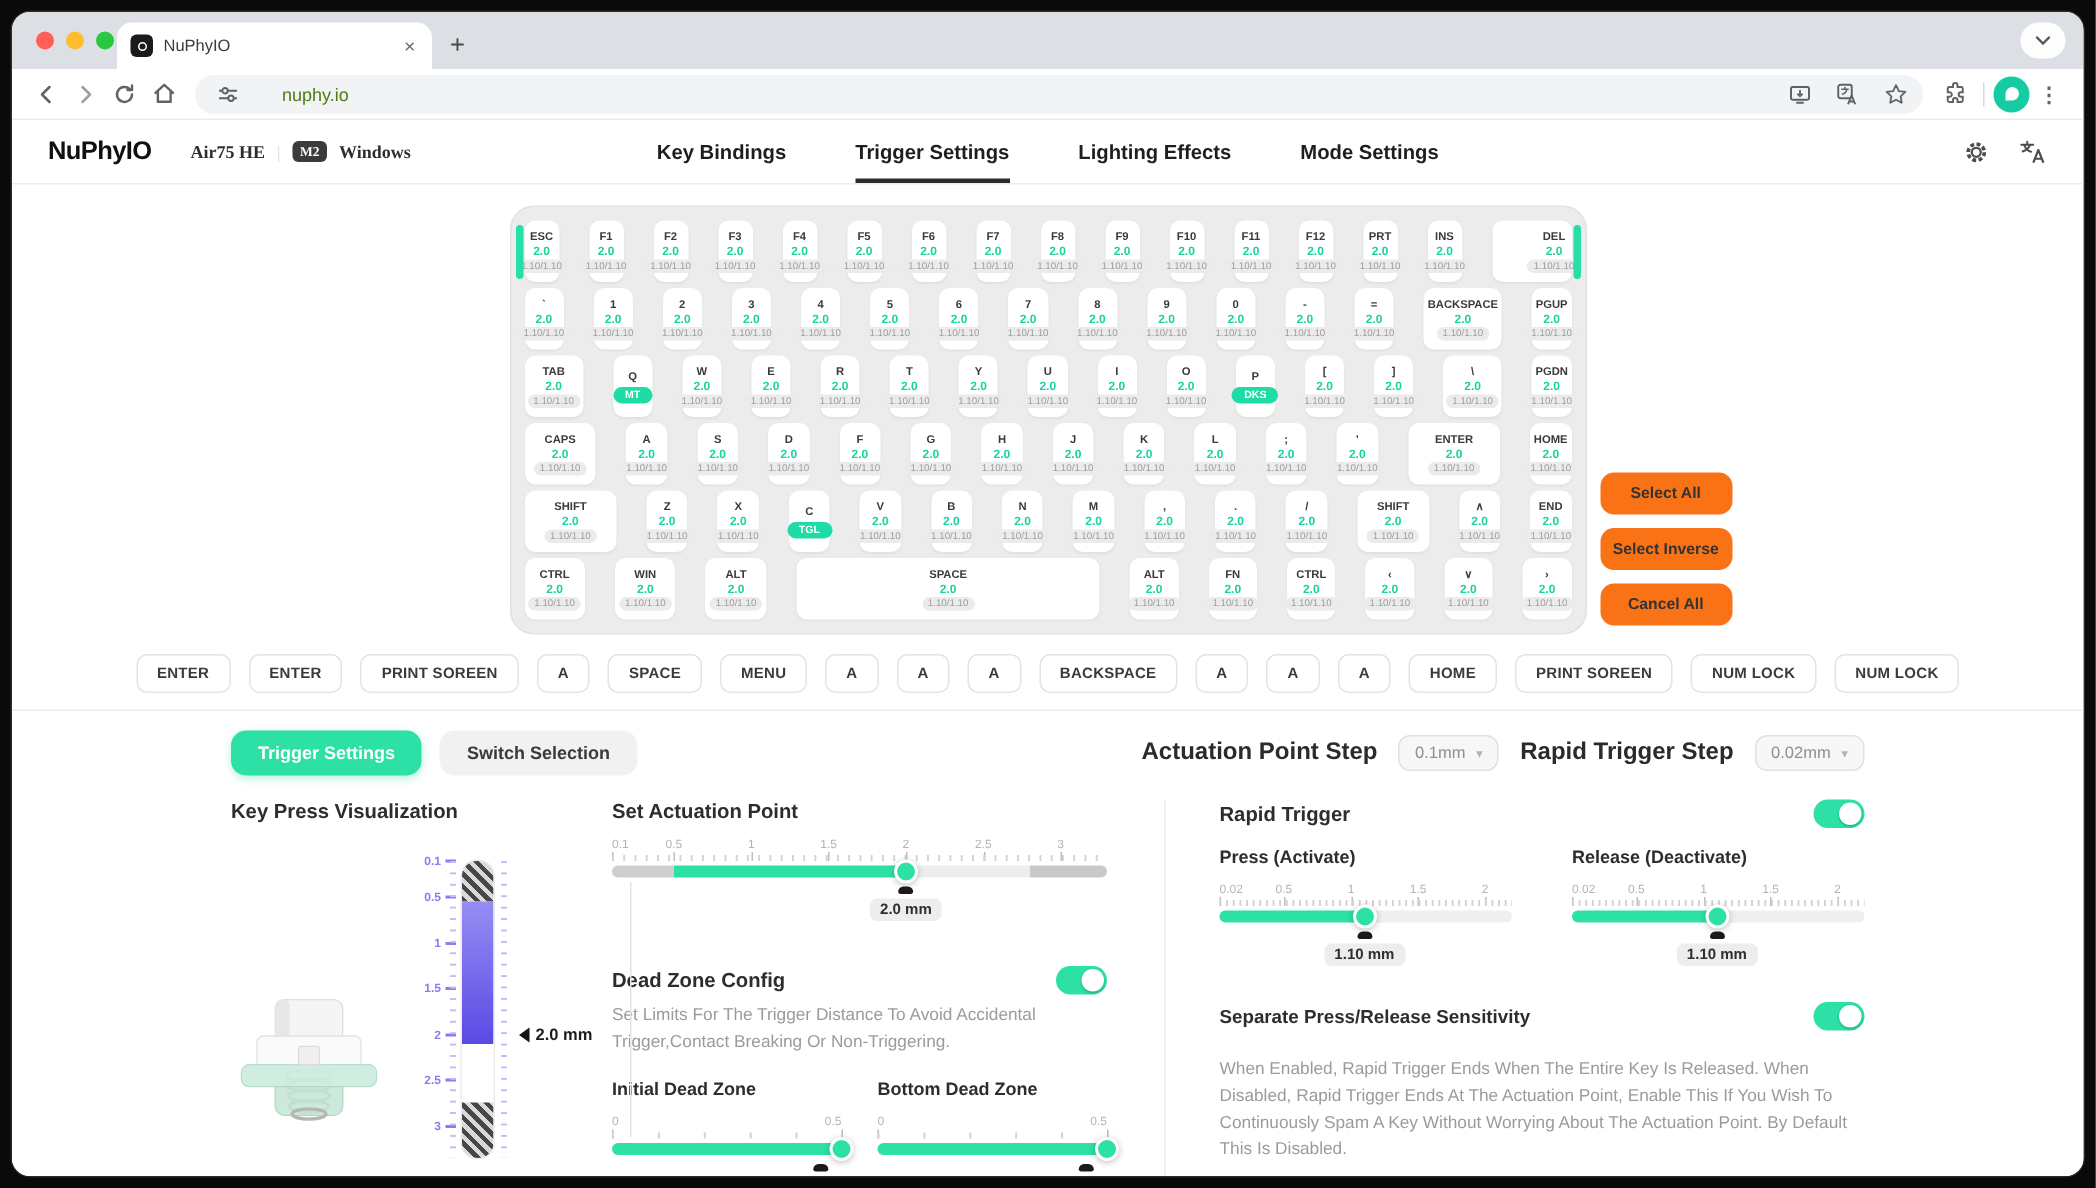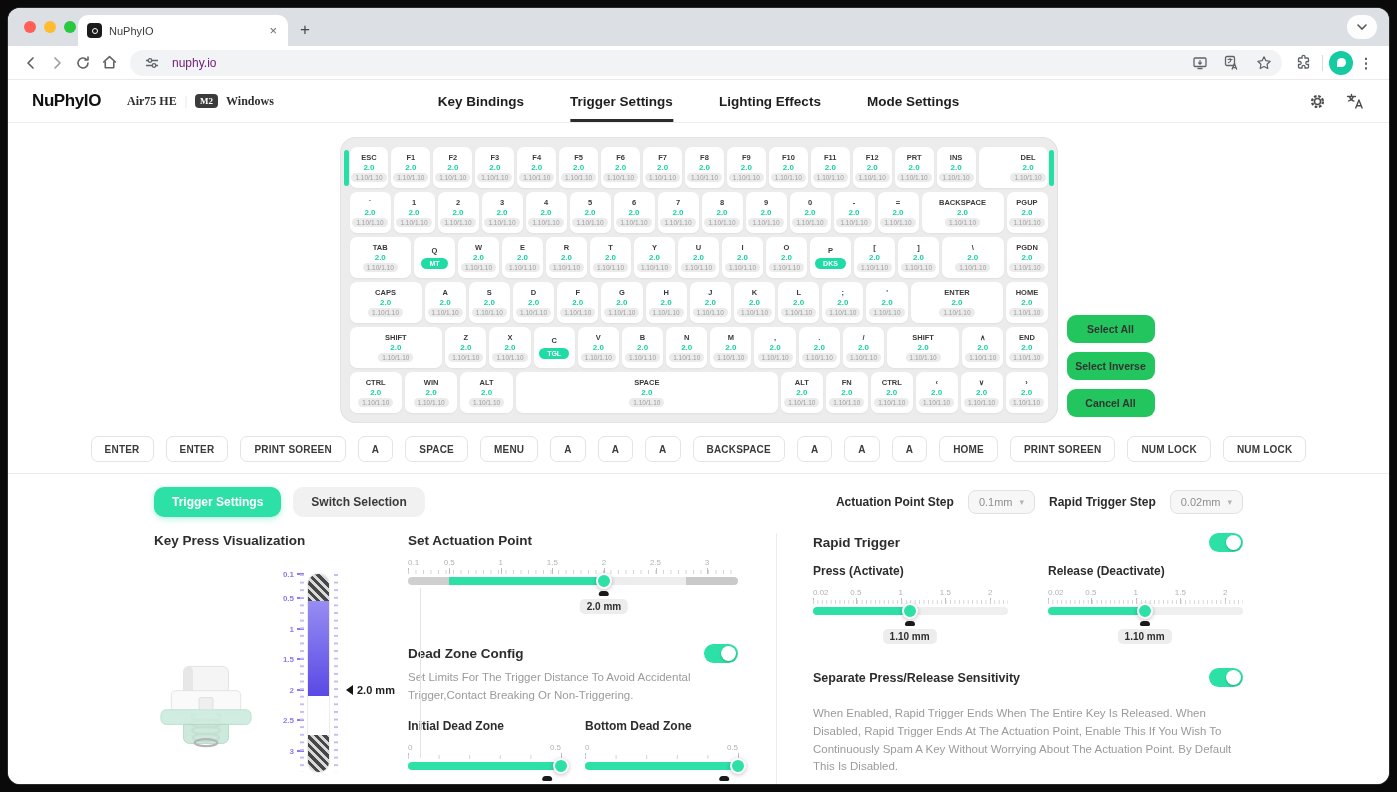--- a/index.html
+++ b/index.html
@@ -20,21 +20,21 @@
   .tab-close { font-size:13px; color:#6b6b6b; padding:0 2px; }
   .newtab { font-size:17px; color:#474747; margin:0 0 6px 12px; }
   .strip-chevron { position:absolute; right:12px; top:7px; width:30px; height:24px; background:#fdfdfd;
                    border-radius:12px; display:grid; place-items:center; color:#555; }
 
   .toolbar { height:34px; background:#fff; display:flex; align-items:center; padding:0 10px; flex:none;
              border-bottom:1px solid #ebebeb; }
   .tb-btn { width:26px; height:26px; display:grid; place-items:center; border-radius:50%; flex:none; }
   .address { flex:1; height:26px; background:#f1f3f4; border-radius:14px; margin:0 8px; display:flex;
              align-items:center; gap:8px; padding:0 6px 0 10px; }
-  .address .url { font-size:12px; color:#701a75; flex:1; }
+  .address .url { font-size:12px; color:#4d7c0f; flex:1;margin-left:16px; }
   .addr-icon { width:24px; height:24px; display:grid; place-items:center; flex:none; }
   .tb-divider { width:1px; height:16px; background:#d7dade; margin:0 6px; }
   .avatar { width:24px; height:24px; border-radius:50%; background:#14cba2; display:grid; place-items:center; flex:none; }
   .avatar i { width:9px; height:9px; background:#fff; border-radius:50% 50% 50% 0; display:block; }
   .kebab { font-size:14px; color:#5f6368; letter-spacing:0; padding:0 6px; font-weight:700; }
 
   
   .site-header { height:43px; display:flex; align-items:center; padding:0 24px; border-bottom:1px solid #ededed;
                  position:relative; flex:none; background:#fff; }
   .logo { font-size:17px; font-weight:800; color:#101010; letter-spacing:-0.4px; }
@@ -47,48 +47,48 @@
   .nav-item.active { border-bottom-color:#2b2b2b; }
   .hdr-icons { margin-left:auto; display:flex; align-items:center; gap:20px; color:#4c4c4c; }
 
   
   .content { flex:1; background:#fff; overflow:hidden; }
   .kb-zone { position:relative; padding-top:14px; }
   .kb-container { width:718px; margin:0 auto; background:#ececec; border-radius:16px; padding:10px; position:relative;
                   box-shadow:inset 0 0 0 1px #e2e2e2; }
   .kb-bar { position:absolute; width:5px; height:36px; background:#25dfa6; border-radius:3px; top:13px; }
   .kb-bar.left{ left:4px; } .kb-bar.right{ right:4px; }
-  .kb-row { display:flex; gap:3px; margin-top:4px; }
+  .kb-row { display:flex; gap:20px; margin-top:4px; }
   .kb-row:first-of-type { margin-top:0; }
   .key { background:#fff; border-radius:7px; height:41px; display:flex; flex-direction:column; align-items:center;
          justify-content:center; gap:1px; box-shadow:0 1px 2px rgba(0,0,0,.05); cursor:pointer; min-width:0; }
   .key .kl { font-size:7.5px; font-weight:700; color:#3a3a3a; white-space:nowrap; }
   .key .kv { font-size:8px; font-weight:700; color:#17d3a0; }
   .key .kr { font-size:6.5px; color:#9d9d9d; background:#ebebeb; border-radius:6px; padding:1px 4px; white-space:nowrap; }
   .key .kb-badge { font-size:7px; font-weight:700; color:#fff; background:#1fdca6; border-radius:8px; padding:2px 8px; margin-top:2px; }
   .side-buttons { position:absolute; left:calc(50% + 368px); top:192px; }
-  .side-btn { width:88px; height:28px; background:#22c55e; border-radius:9px; font-size:10.5px; font-weight:700;
+  .side-btn { width:88px; height:28px; background:#f97316; border-radius:9px; font-size:10.5px; font-weight:700;
               color:#333; display:flex; align-items:center; justify-content:center; margin-top:9px; cursor:pointer; }
   .side-btn:first-child { margin-top:0; }
 
   .key-buttons-row { display:flex; justify-content:center; gap:12px; margin-top:13px; }
   .kn-btn { height:26px; padding:0 13px; border:1px solid #e4e4e4; border-radius:7px; background:#fff;
             font-size:10px; font-weight:700; color:#3a3a3a; display:flex; align-items:center; letter-spacing:.2px; cursor:pointer; }
 
   .hr-divider { border-top:1px solid #ececec; margin-top:11px; }
 
   
   .settings { padding:13px 146px 20px 146px; }
   .settings-top { display:flex; align-items:center; }
   .seg-tabs { display:flex; gap:12px; }
   .seg-tab { height:30px; border-radius:10px; padding:0 18px; display:flex; align-items:center; font-size:12px;
              font-weight:700; cursor:pointer; background:#f1f1f1; color:#3a3a3a; }
   .seg-tab.active { background:#2ce0a6; color:#fff; box-shadow:0 2px 6px rgba(44,224,166,.35); }
   .steppers { margin-left:auto; display:flex; align-items:center; gap:14px; }
-  .stepper-label { font-size:12px; font-weight:700; color:#2b2b2b; }
+  .stepper-label { font-size:16px; font-weight:700; color:#2b2b2b; }
   .stepper { height:24px; border:1px solid #e1e1e1; background:#f7f7f7; border-radius:8px; padding:0 10px;
              display:flex; align-items:center; gap:7px; font-size:11px; color:#8f8f8f; cursor:pointer; }
   .stepper .caret { font-size:9px; color:#b4b4b4; }
 
   .settings-cols { display:flex; margin-top:16px; }
   .col-viz { width:238px; flex:none; }
   .col-mid { width:330px; flex:none; margin-left:16px; }
   .col-right { flex:1; margin-left:38px; padding-left:36px; border-left:1px solid #ececec; }
   h3.sec-title { font-size:13.5px; font-weight:700; color:#2d2d2d; }
   h4.sub-title { font-size:12px; font-weight:700; color:#2d2d2d; }

